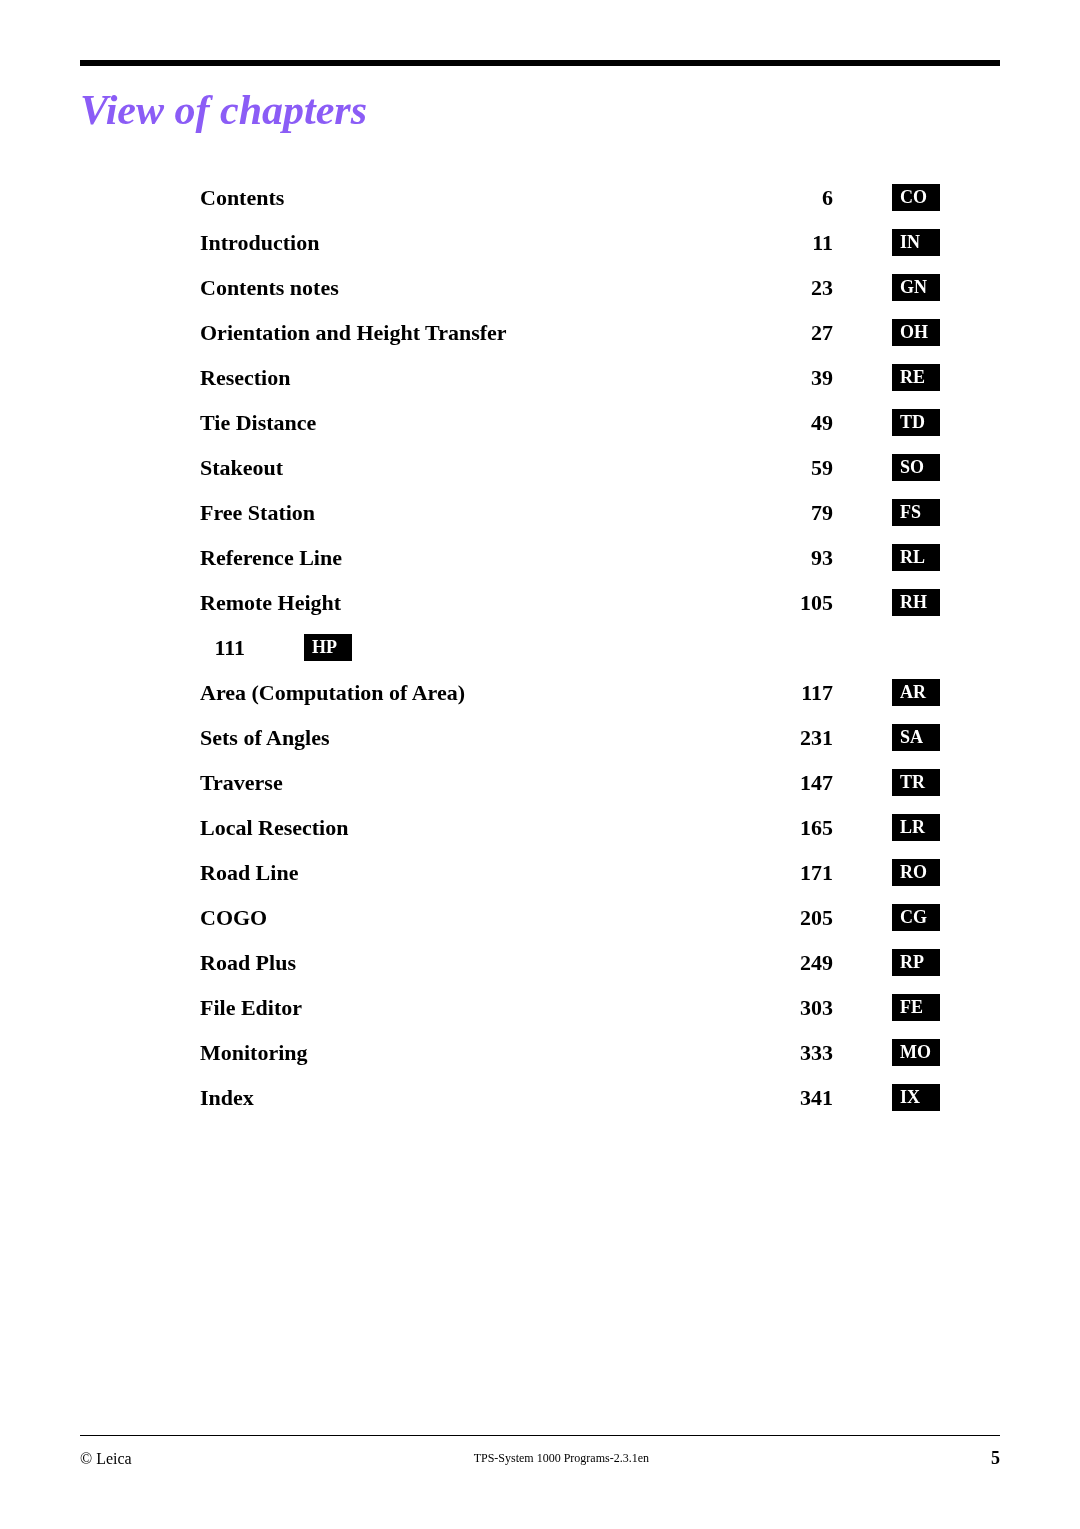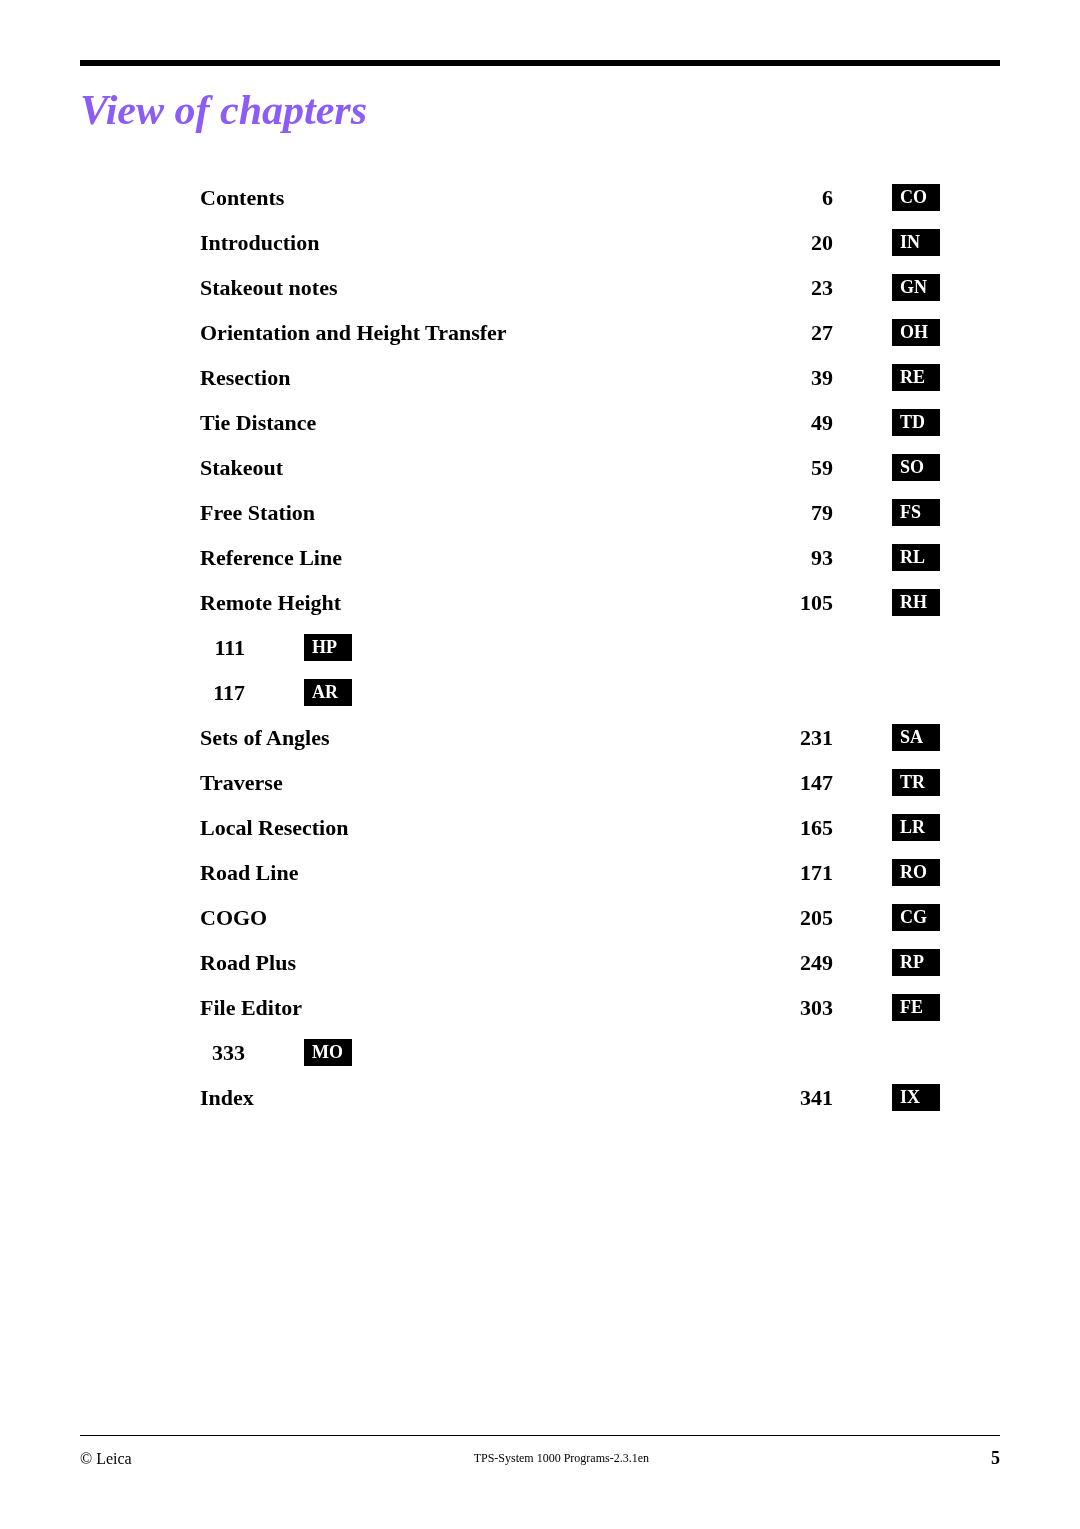--- a/index.html
+++ b/index.html
@@ -120,25 +120,25 @@
 
   <div class="toc-container">
 
   <div class="toc-entry">
         <span class="toc-label">Contents</span>
         <span class="toc-number">6</span>
         <span class="toc-badge">CO</span>
       </div>
       <div class="toc-entry">
         <span class="toc-label">Introduction</span>
-        <span class="toc-number">20</span>
+        <span class="toc-number">11</span>
         <span class="toc-badge">IN</span>
       </div>
       <div class="toc-entry">
-        <span class="toc-label">Stakeout notes</span>
+        <span class="toc-label">Contents notes</span>
         <span class="toc-number">23</span>
         <span class="toc-badge">GN</span>
       </div>
       <div class="toc-entry">
         <span class="toc-label">Orientation and Height Transfer</span>
         <span class="toc-number">27</span>
         <span class="toc-badge">OH</span>
       </div>
       <div class="toc-entry">
         <span class="toc-label">Resection</span>
@@ -168,20 +168,21 @@
       <div class="toc-entry">
         <span class="toc-label">Remote Height</span>
         <span class="toc-number">105</span>
         <span class="toc-badge">RH</span>
       </div>
       <div class="toc-entry">
         <span class="toc-number">111</span>
         <span class="toc-badge">HP</span>
       </div>
       <div class="toc-entry">
+        <span class="toc-label">Area (Computation of Area)</span>
         <span class="toc-number">117</span>
         <span class="toc-badge">AR</span>
       </div>
       <div class="toc-entry">
         <span class="toc-label">Sets of Angles</span>
         <span class="toc-number">231</span>
         <span class="toc-badge">SA</span>
       </div>
       <div class="toc-entry">
         <span class="toc-label">Traverse</span>
@@ -207,20 +208,21 @@
         <span class="toc-label">Road Plus</span>
         <span class="toc-number">249</span>
         <span class="toc-badge">RP</span>
       </div>
       <div class="toc-entry">
         <span class="toc-label">File Editor</span>
         <span class="toc-number">303</span>
         <span class="toc-badge">FE</span>
       </div>
       <div class="toc-entry">
+        <span class="toc-label">Monitoring</span>
         <span class="toc-number">333</span>
         <span class="toc-badge">MO</span>
       </div>
       <div class="toc-entry">
         <span class="toc-label">Index</span>
         <span class="toc-number">341</span>
         <span class="toc-badge">IX</span>
       </div>
     </div>
 

